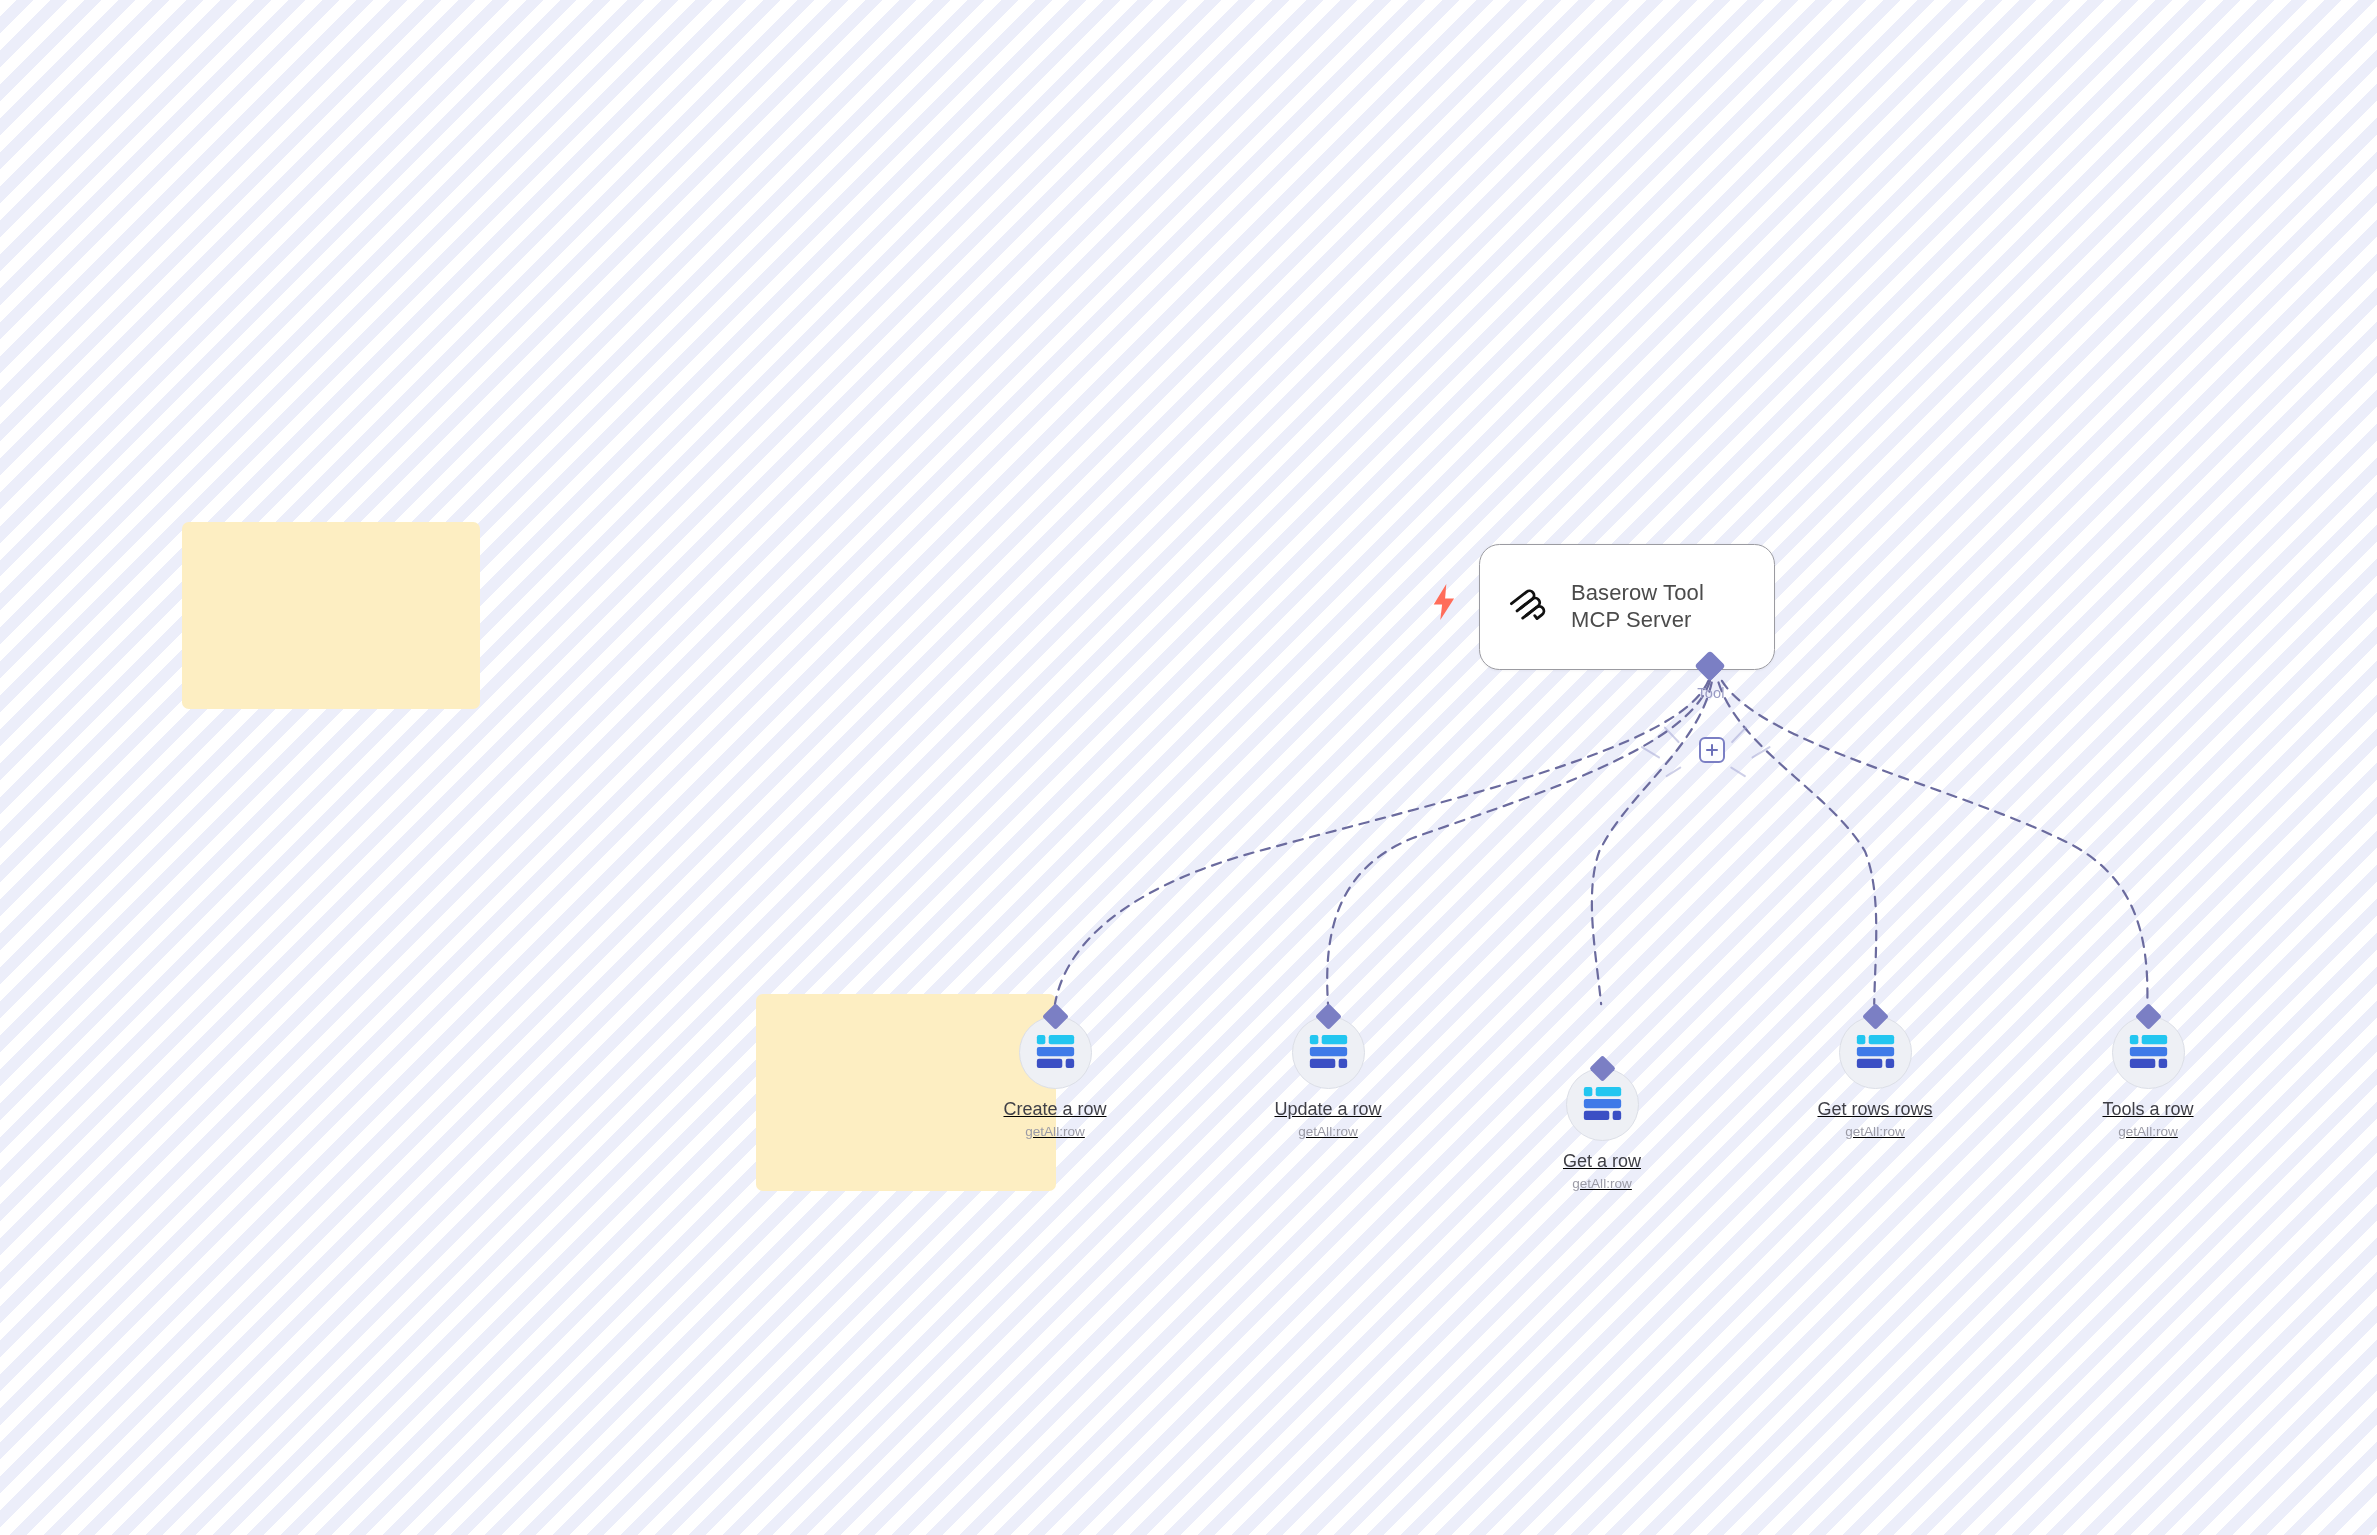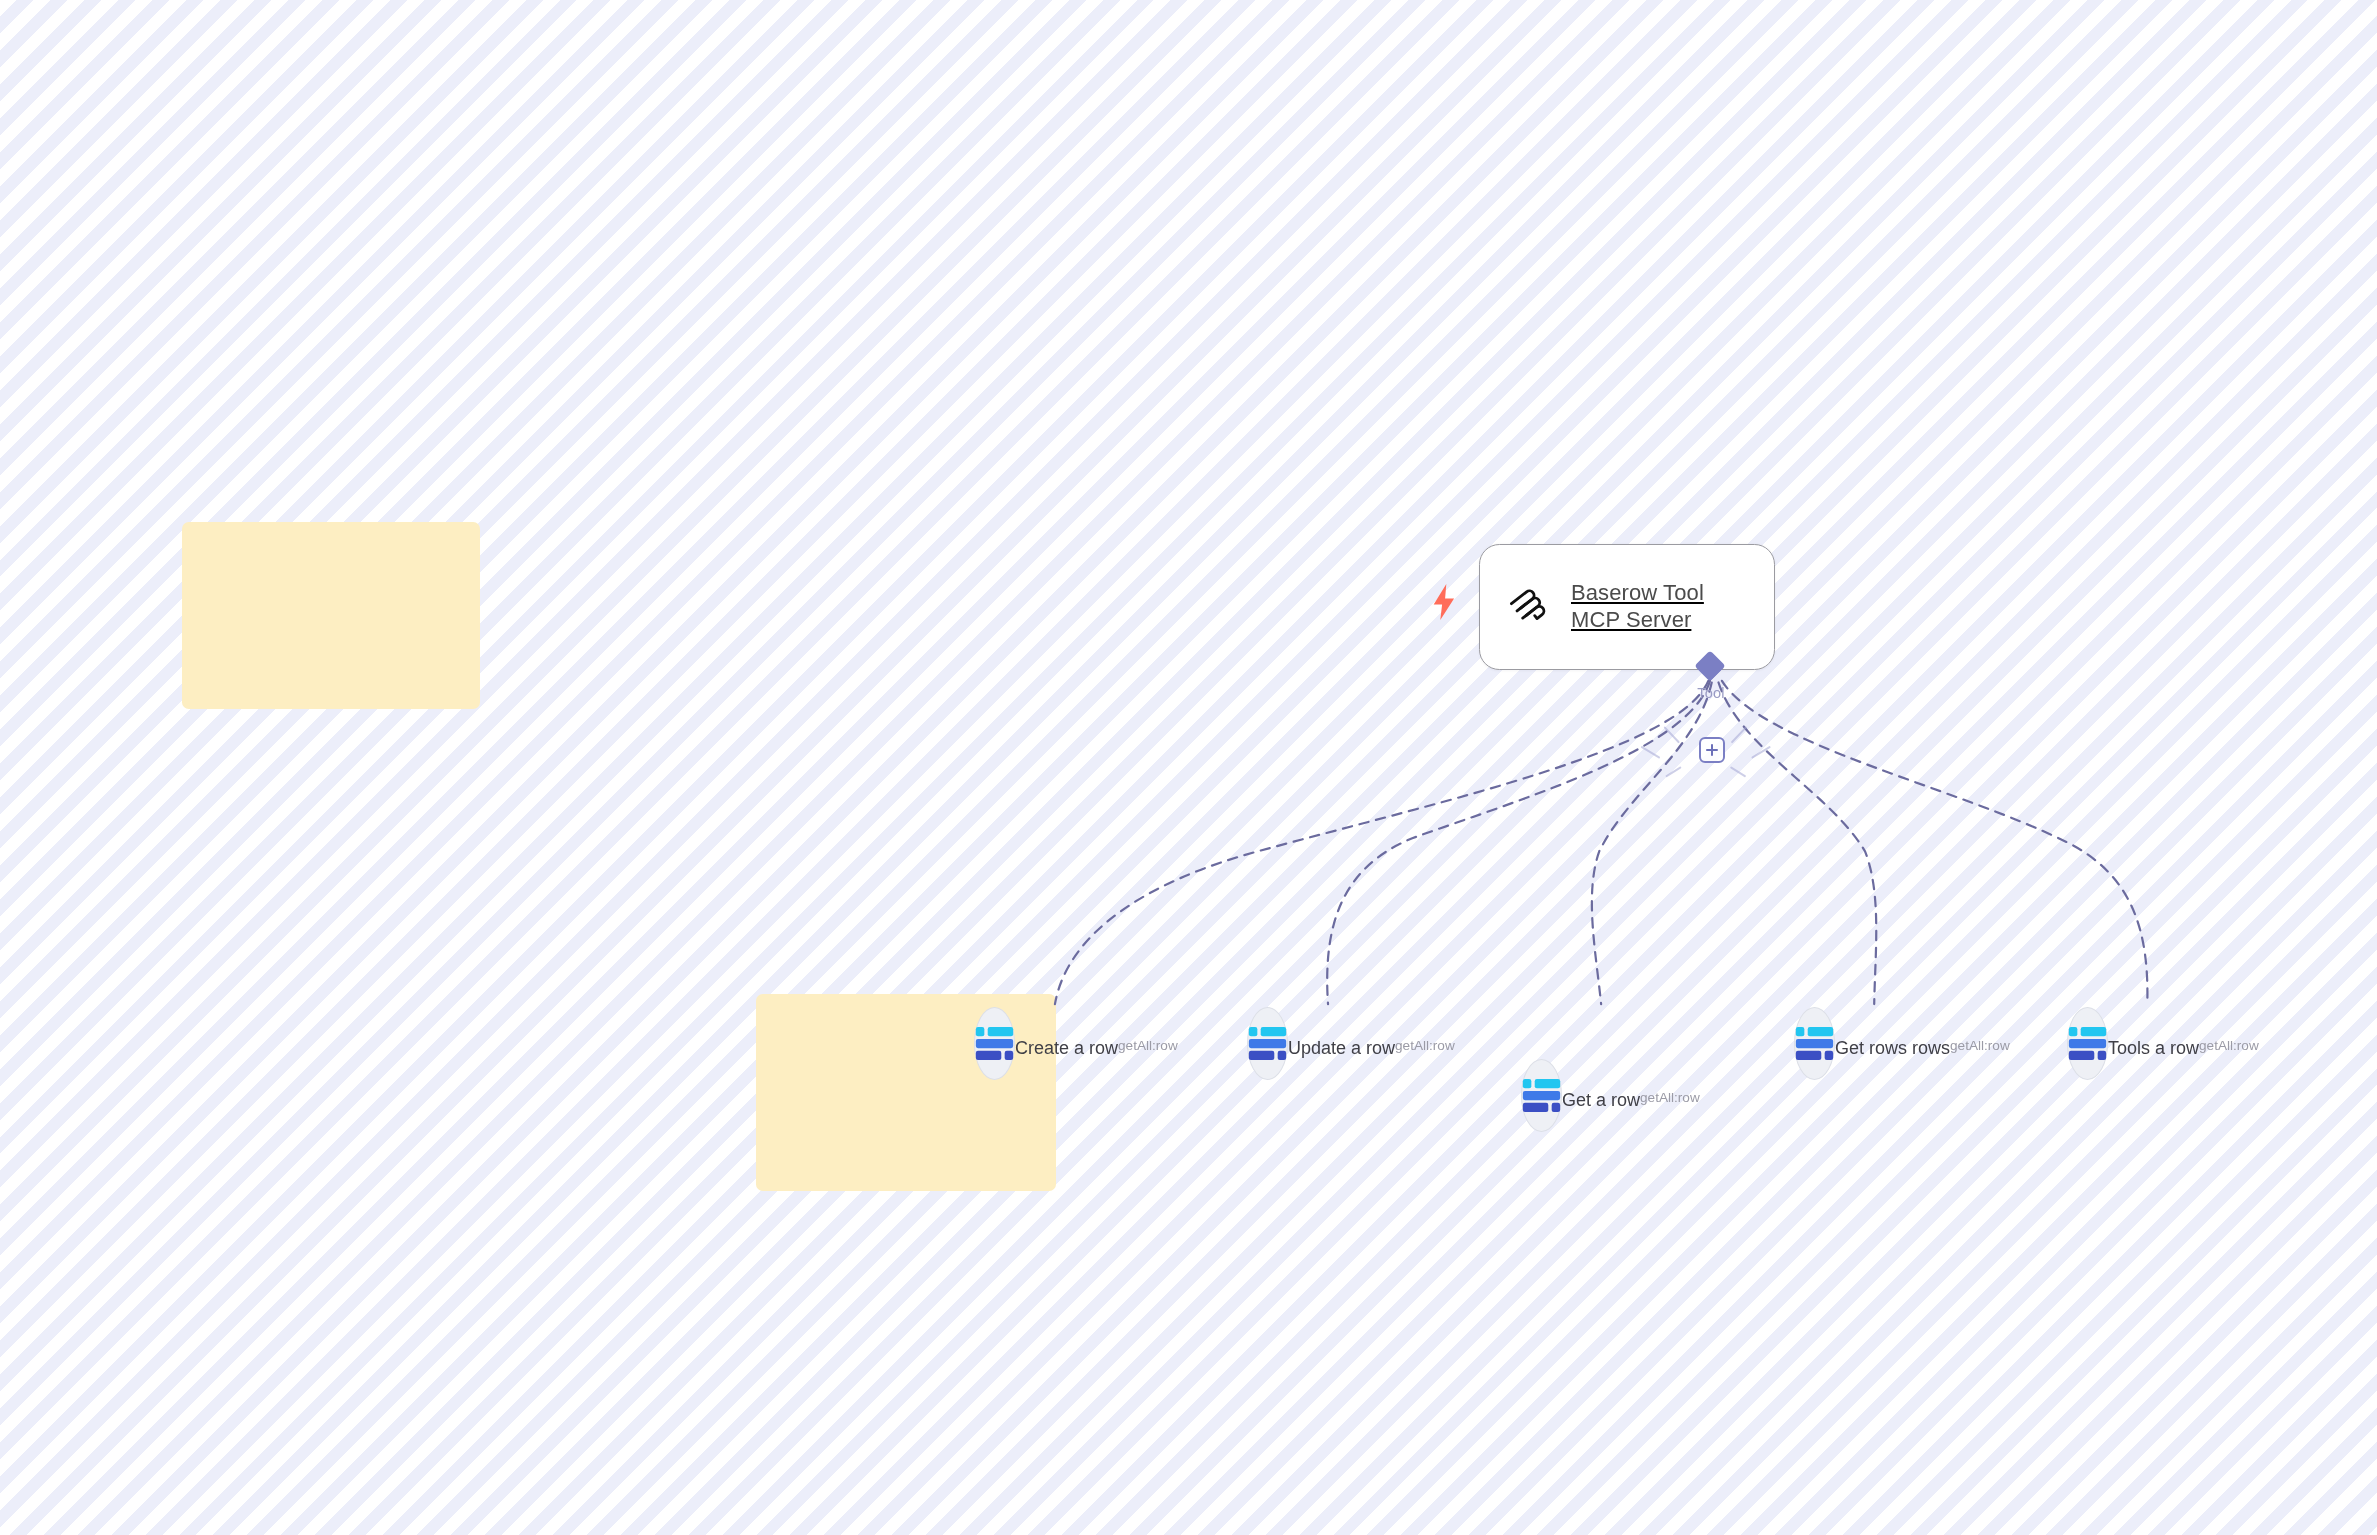--- a/index.html
+++ b/index.html
@@ -58,21 +58,20 @@
     box-sizing: border-box;
     background: #ffffff;
     border: 1.7px solid #9b9ba1;
     border-radius: 20.4px;
     display: flex;
     align-items: center;
     gap: 19px;
     padding: 0 22px 0 24px;
     z-index: 5;
     box-shadow: 0 0.9px 2.6px rgba(30,30,60,0.05);
-    text-decoration: underline;
   }
   .mcp-icon {
     flex: 0 0 auto;
     width: 48px;
     height: 48px;
     display: flex;
     align-items: center;
     justify-content: center;
   }
   .mcp-title {
@@ -147,22 +146,23 @@
   }
   .plus-btn::before { width: 12.8px; height: 2.2px; }
   .plus-btn::after  { width: 2.2px; height: 12.8px; }
 
   
   .tool-node {
     position: absolute;
     width: 162px;
     z-index: 4;
     display: flex;
-    flex-direction: row;
-    align-items: center;
+    flex-direction: column;
+    align-items: center;
+    text-decoration: underline;
   }
   .tool-connector {
     width: 19px;
     height: 19px;
     background: #7b7fc4;
     transform: rotate(45deg);
     border-radius: 2.6px;
     margin-bottom: -10.2px;
     z-index: 2;
     position: relative;

